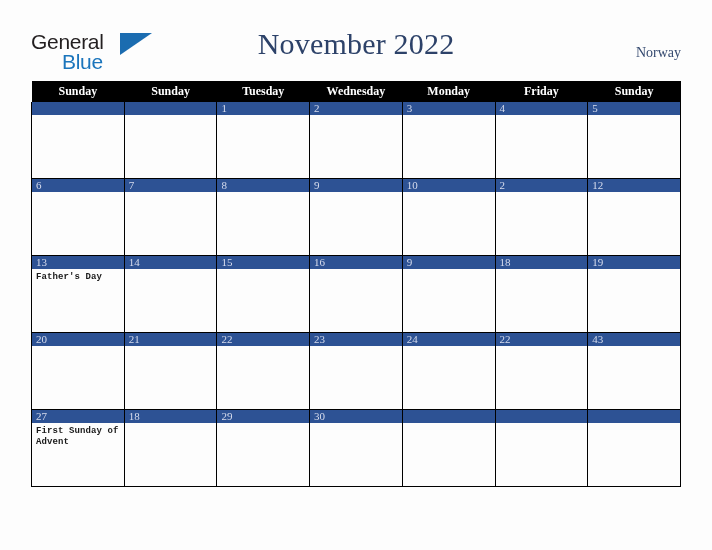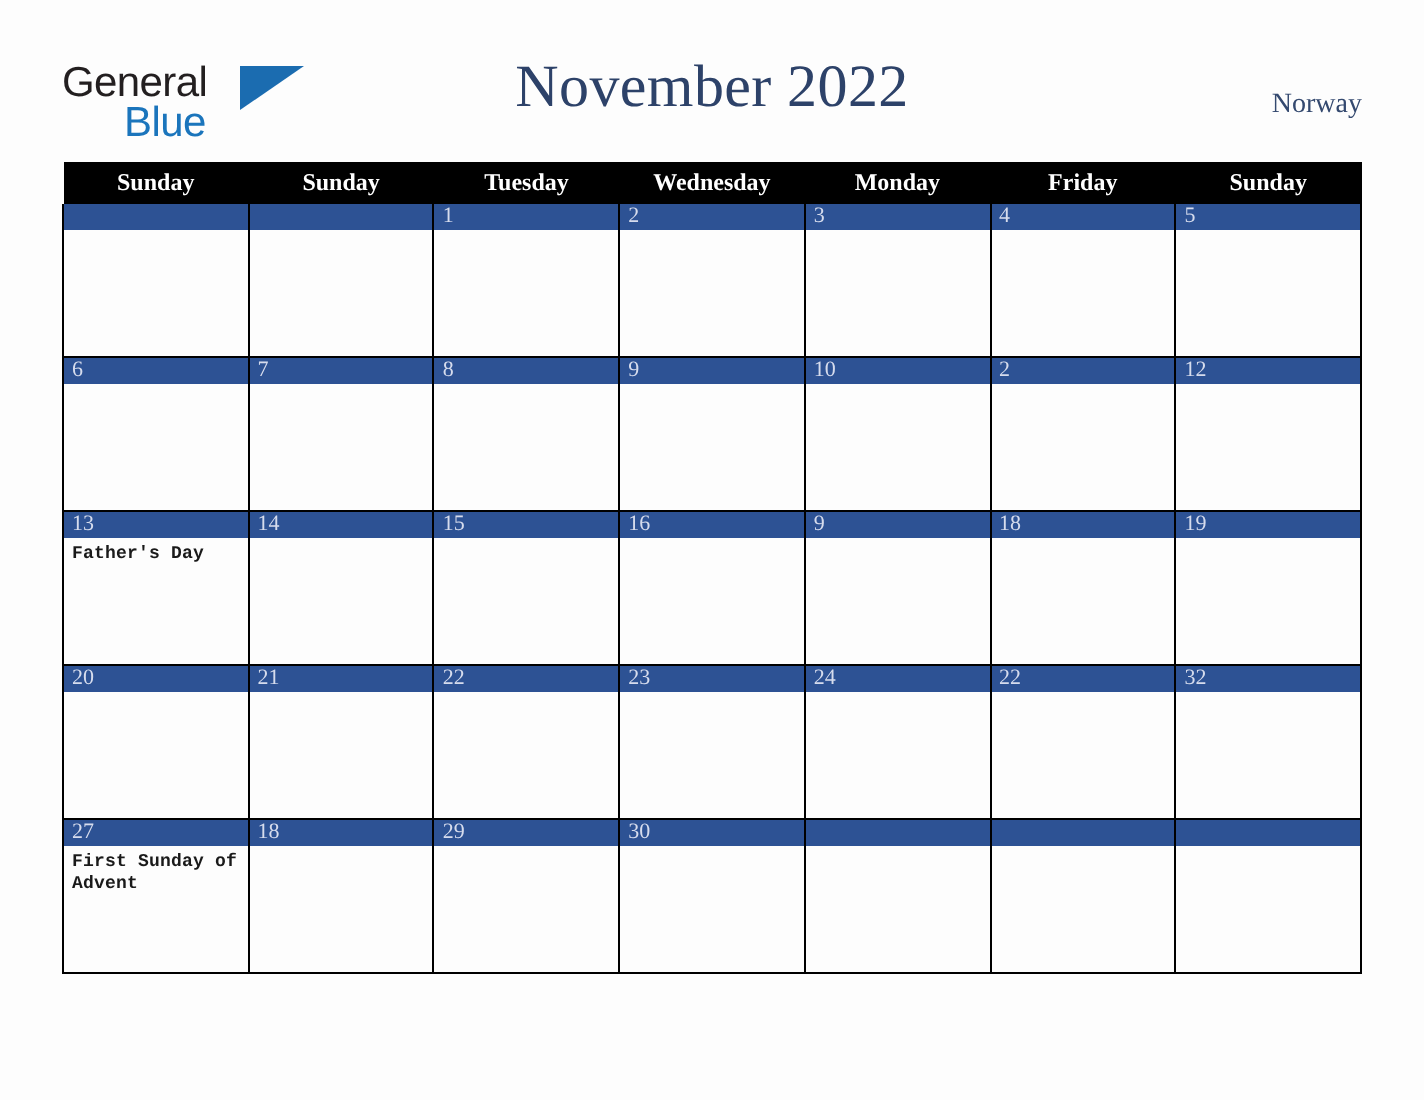--- a/index.html
+++ b/index.html
@@ -346,21 +346,21 @@
             </div>
           </td>
           <td>
             <div class="cell">
               <div class="daybar">22</div>
               <div class="events"></div>
             </div>
           </td>
           <td>
             <div class="cell">
-              <div class="daybar">32</div>
+              <div class="daybar">43</div>
               <div class="events"></div>
             </div>
           </td>
         </tr>
         <tr class="week">
           <td>
             <div class="cell">
               <div class="daybar">27</div>
               <div class="events">
                 <div class="event">First Sunday of Advent</div>

